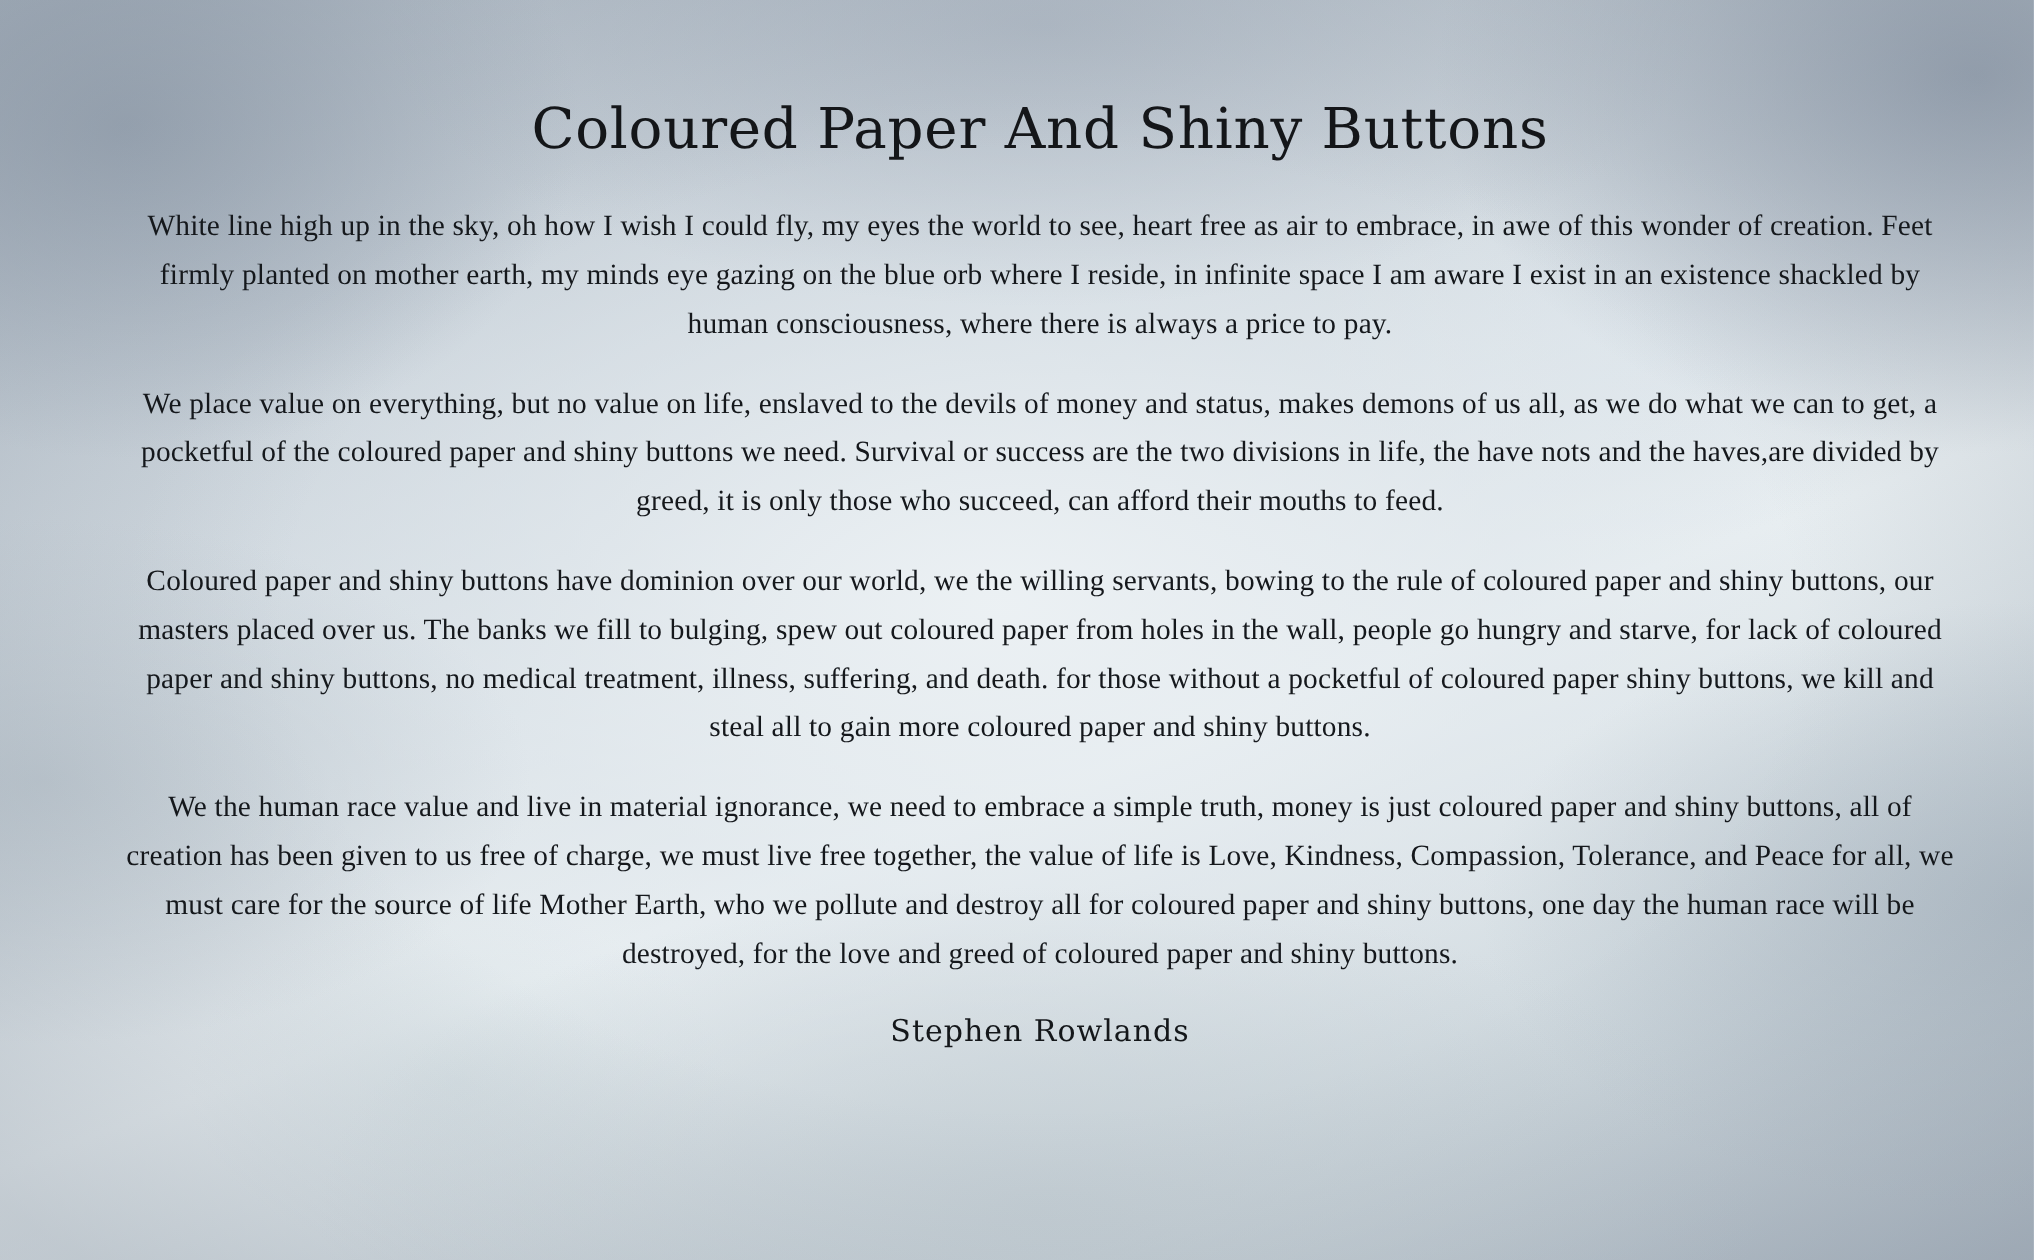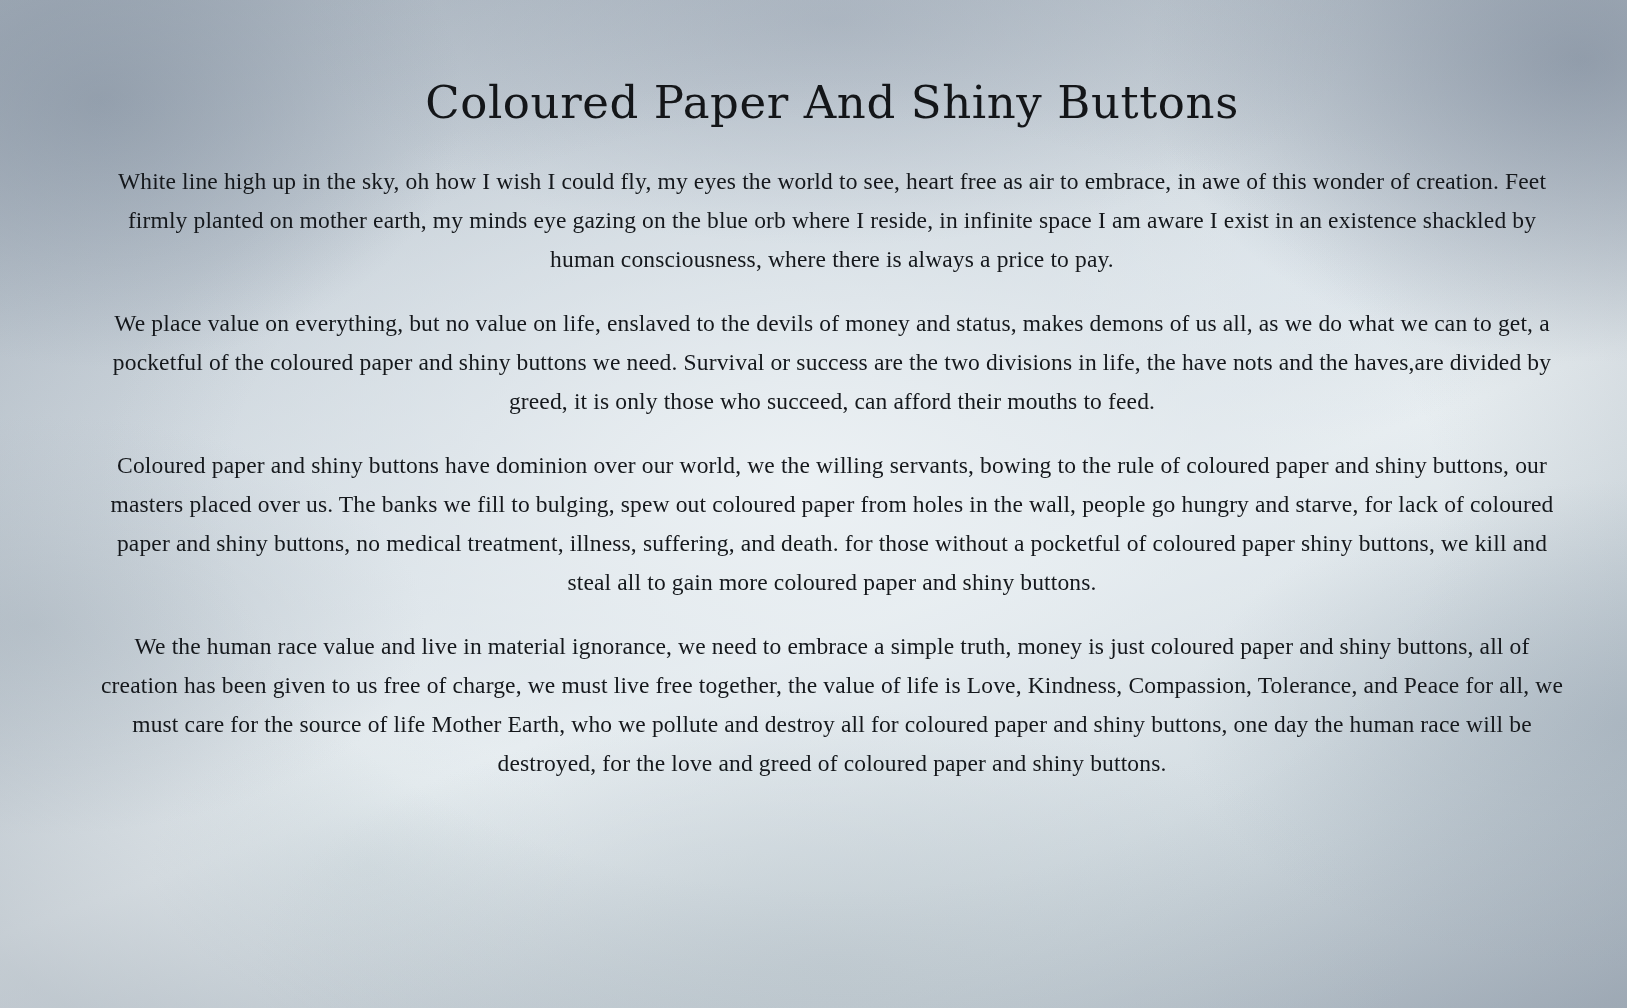--- a/index.html
+++ b/index.html
@@ -90,15 +90,16 @@
     <h1 class="poem-title">Coloured Paper And Shiny Buttons</h1>
 
     <p class="stanza">White line high up in the sky, oh how I wish I could fly, my eyes the world to see, heart free as air to embrace, in awe of this wonder of creation. Feet firmly planted on mother earth, my minds eye gazing on the blue orb where I reside, in infinite space I am aware I exist in an existence shackled by human consciousness, where there is always a price to pay.</p>
 
     <p class="stanza">We place value on everything, but no value on life, enslaved to the devils of money and status,  makes demons of us all,  as we do what we can to get, a pocketful of the coloured paper and shiny buttons we need. Survival or success are the two divisions in life, the have nots and the haves,are divided by greed, it is only those who  succeed, can afford their mouths to feed.</p>
 
     <p class="stanza">Coloured paper and shiny buttons have dominion over our world, we the willing servants, bowing to the rule of coloured paper and shiny buttons, our masters placed over us. The banks we fill to bulging, spew out coloured paper from holes in the wall, people go hungry and starve, for lack of coloured paper and shiny buttons, no medical treatment, illness, suffering, and death. for those without a pocketful of coloured paper shiny buttons, we kill and steal all to gain more coloured paper and shiny buttons.</p>
 
     <p class="stanza">We the human race value and live in material ignorance, we need to embrace a simple truth, money is just coloured paper and shiny buttons, all of creation has been given to us free of charge, we must live free together, the value of life is Love, Kindness, Compassion, Tolerance, and Peace for all, we must care for the source of life Mother Earth, who we pollute and destroy all for coloured paper and shiny buttons, one day the human race will be destroyed, for the love and greed of coloured paper and shiny buttons.</p>
 
+    <div class="author">Stephen Rowlands</div>
 
   </div>
 </div>
 
 </body></html>

